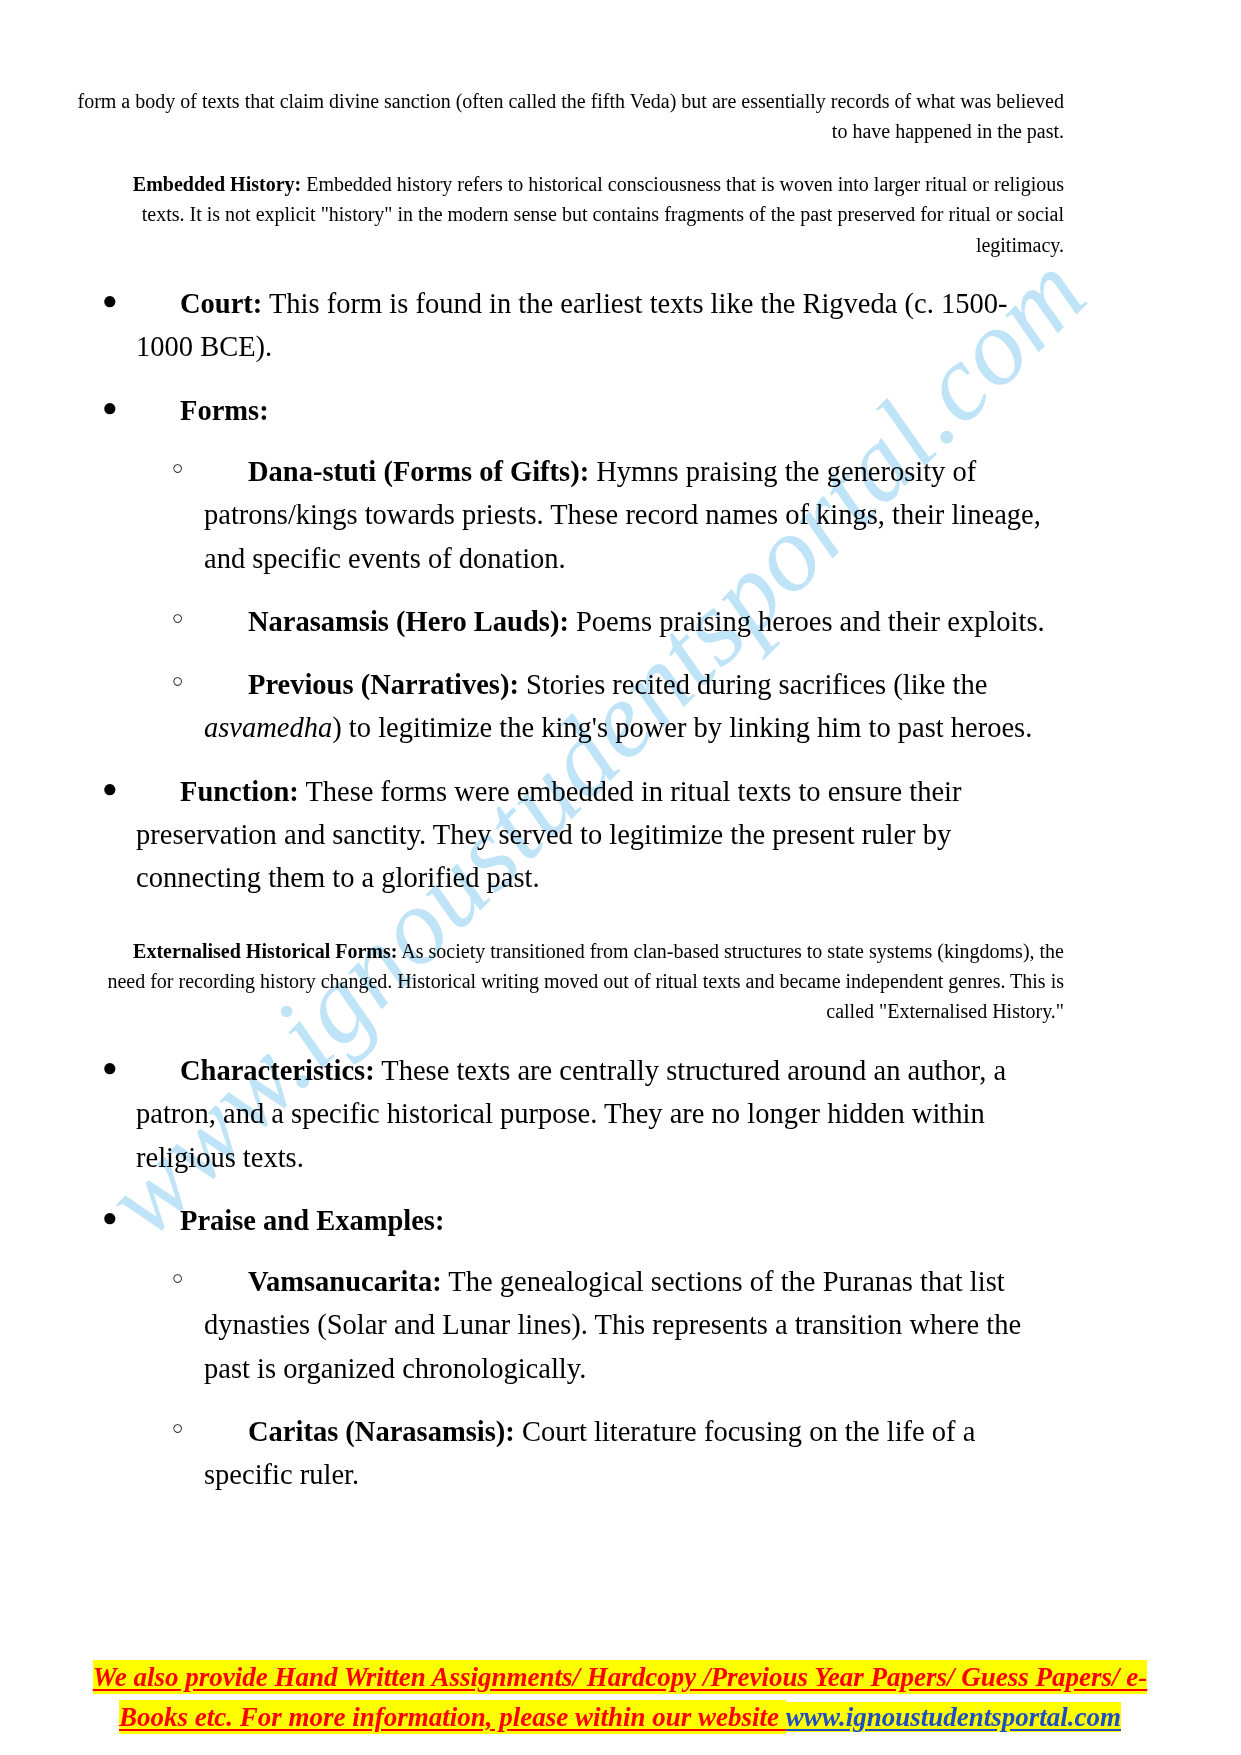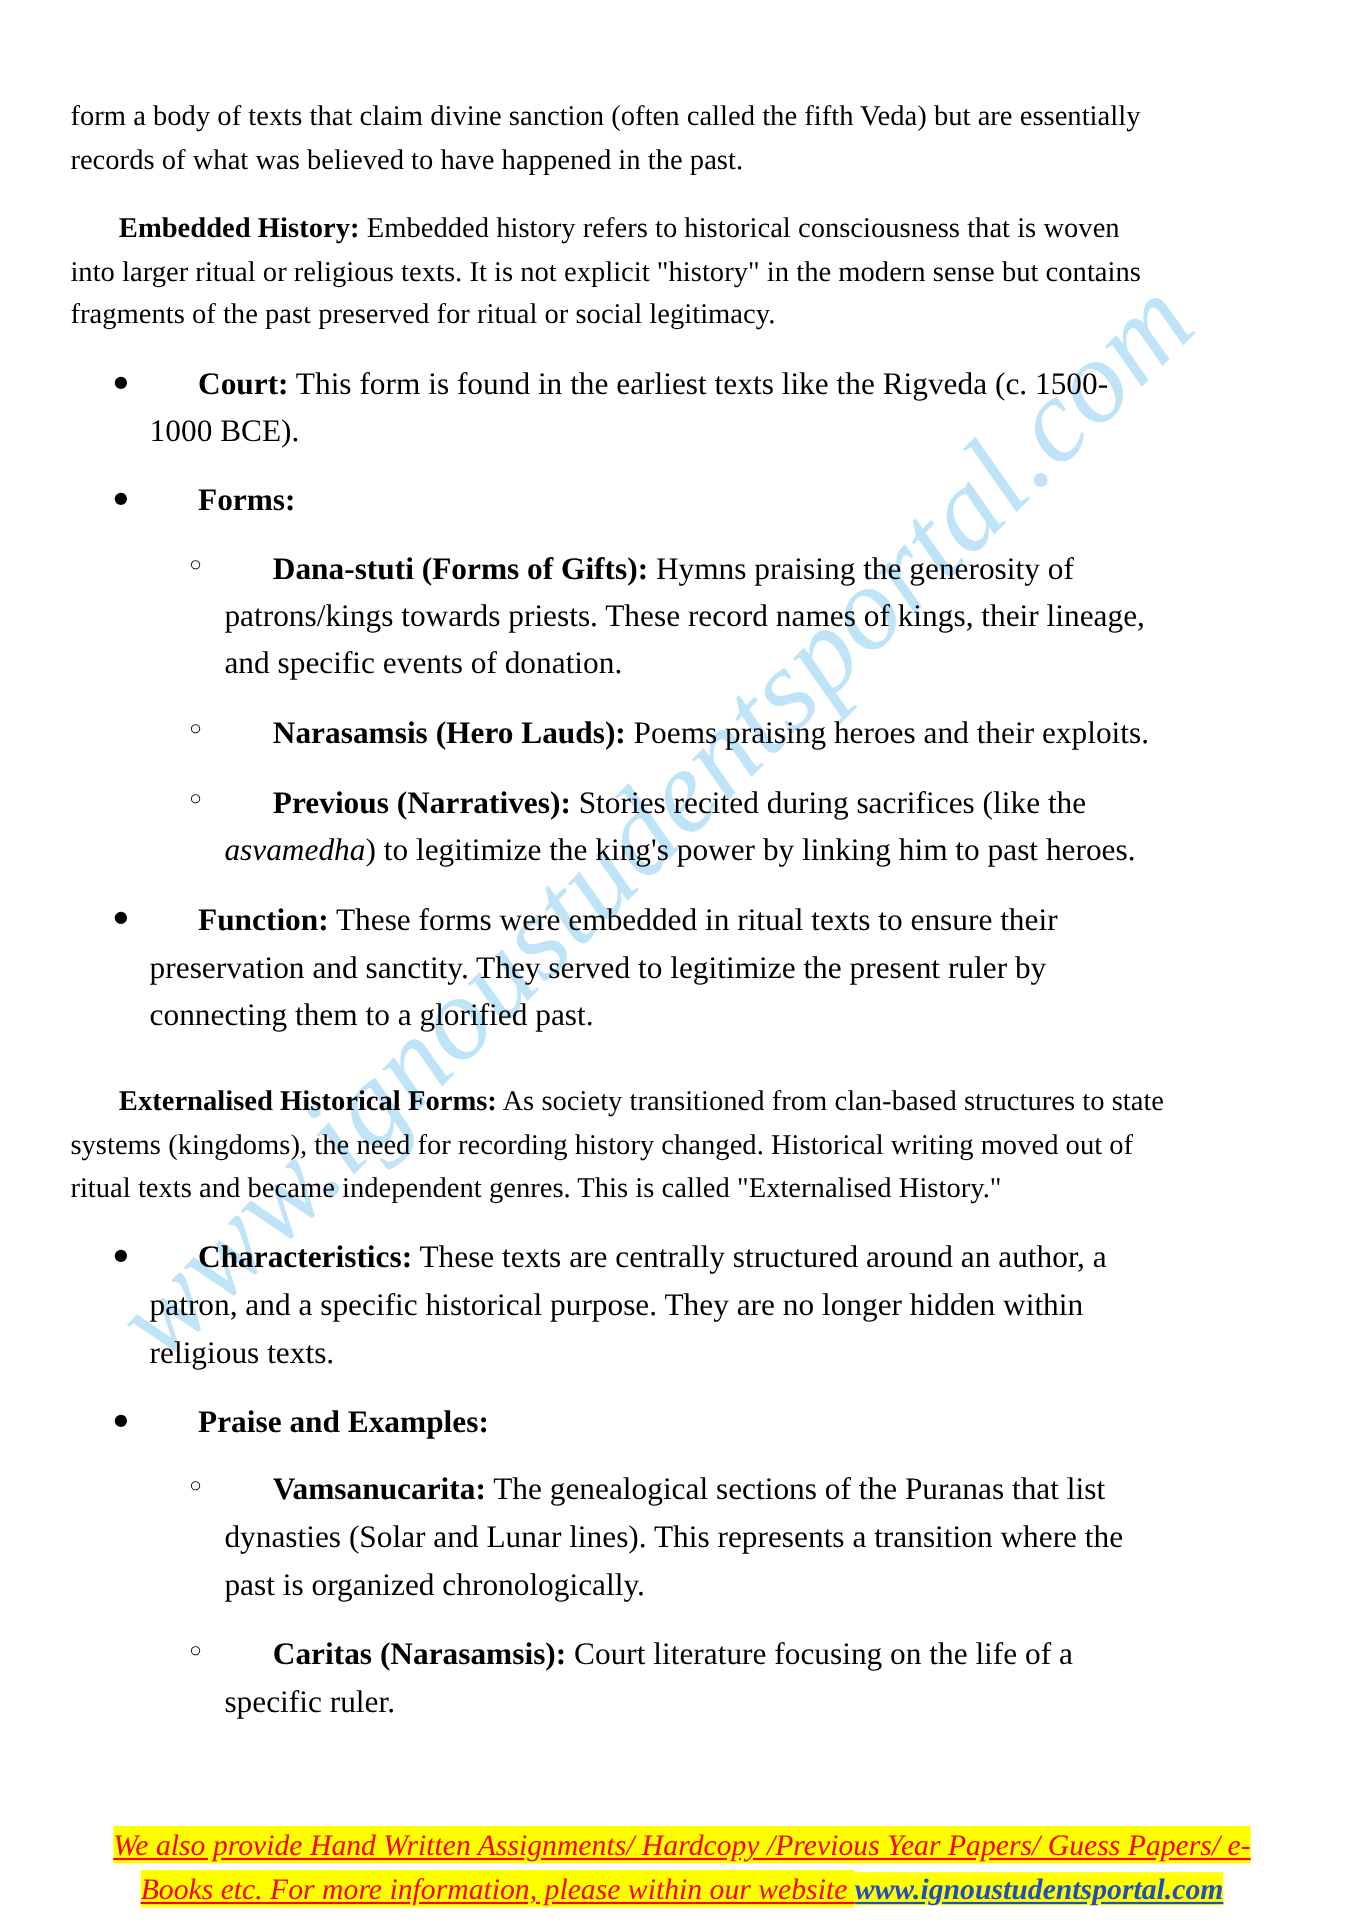--- a/index.html
+++ b/index.html
@@ -45,23 +45,23 @@
   
   .content {
     position: absolute;
     left: 64px;
     top: 86px;
     width: 1000px;
     z-index: 10;
   }
   p.para {
     margin: 0 0 22px 0;
-    font-size: 26px;
-    line-height: 1.52;
-    text-align: left;
+    font-size: 20px;
+    line-height: 1.52;
+    text-align: right;
   }
 
   b, .b { font-weight: bold; margin-left: 44px; }
   i, .i { font-style: italic; text-align: right; }
 
   ul.level1 {
     list-style: none;
     margin: 0 0 18px 0;
     padding: 0;
   }
@@ -114,21 +114,21 @@
   .footer-line {
     display: block;
     text-align: center;
     line-height: 1.48;
   }
   .footer-hl {
     background: #ffff00;
     color: #ff0000;
     font-family: "Liberation Serif", "DejaVu Serif", serif;
     font-style: italic;
-    font-weight: normal;
+    font-weight: bold;
     font-size: 27px;
     text-decoration: underline;
     text-decoration-color: #ff0000;
     text-underline-offset: 3px;
     padding: 2px 0;
     box-decoration-break: clone;
     -webkit-box-decoration-break: clone;
   }
   .footer-url {
     background: #ffff00;

